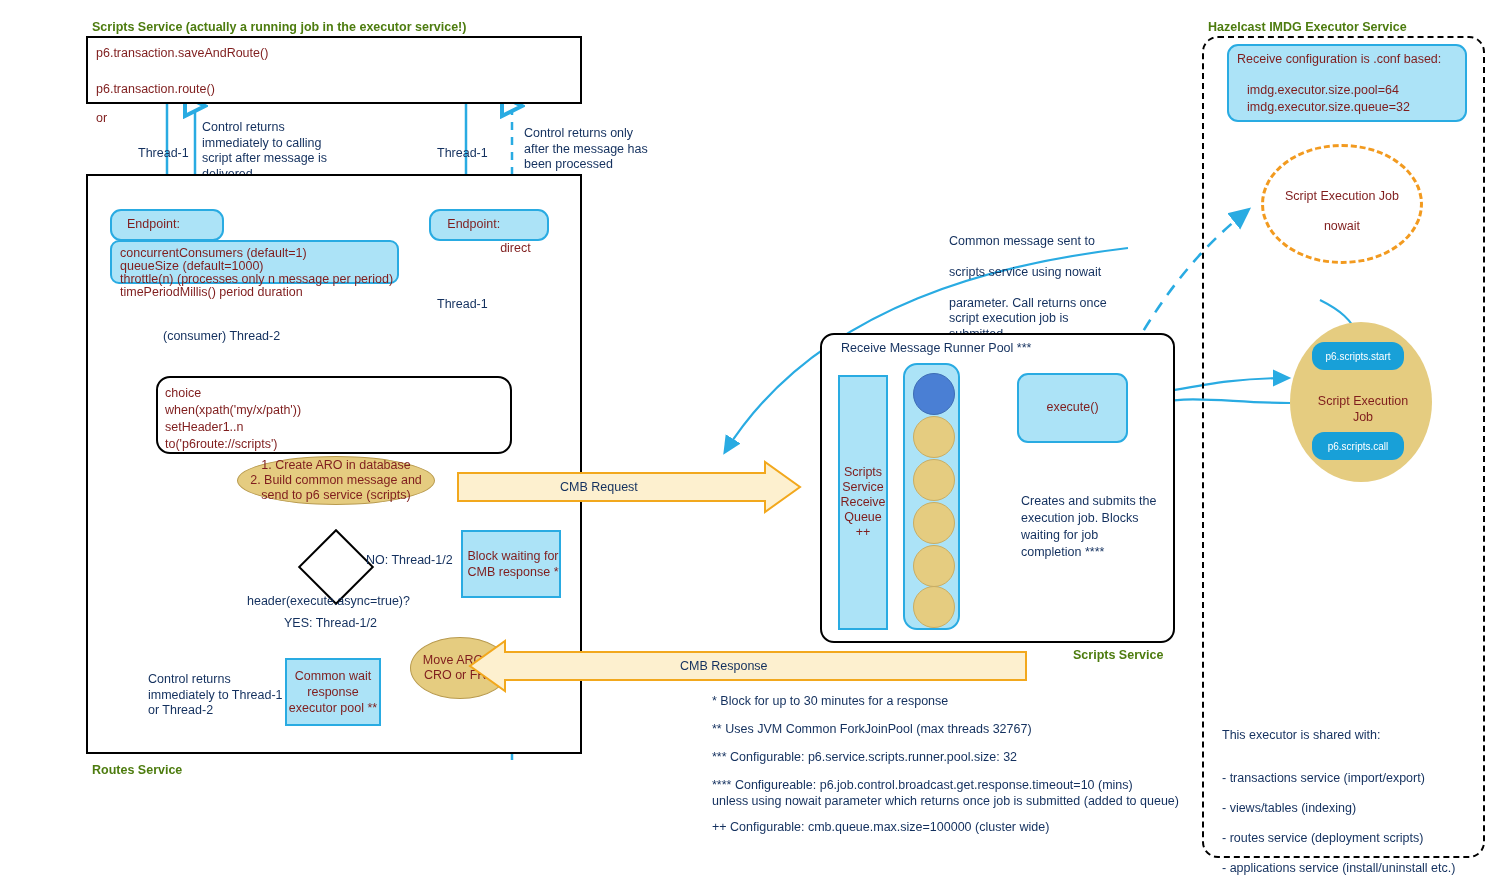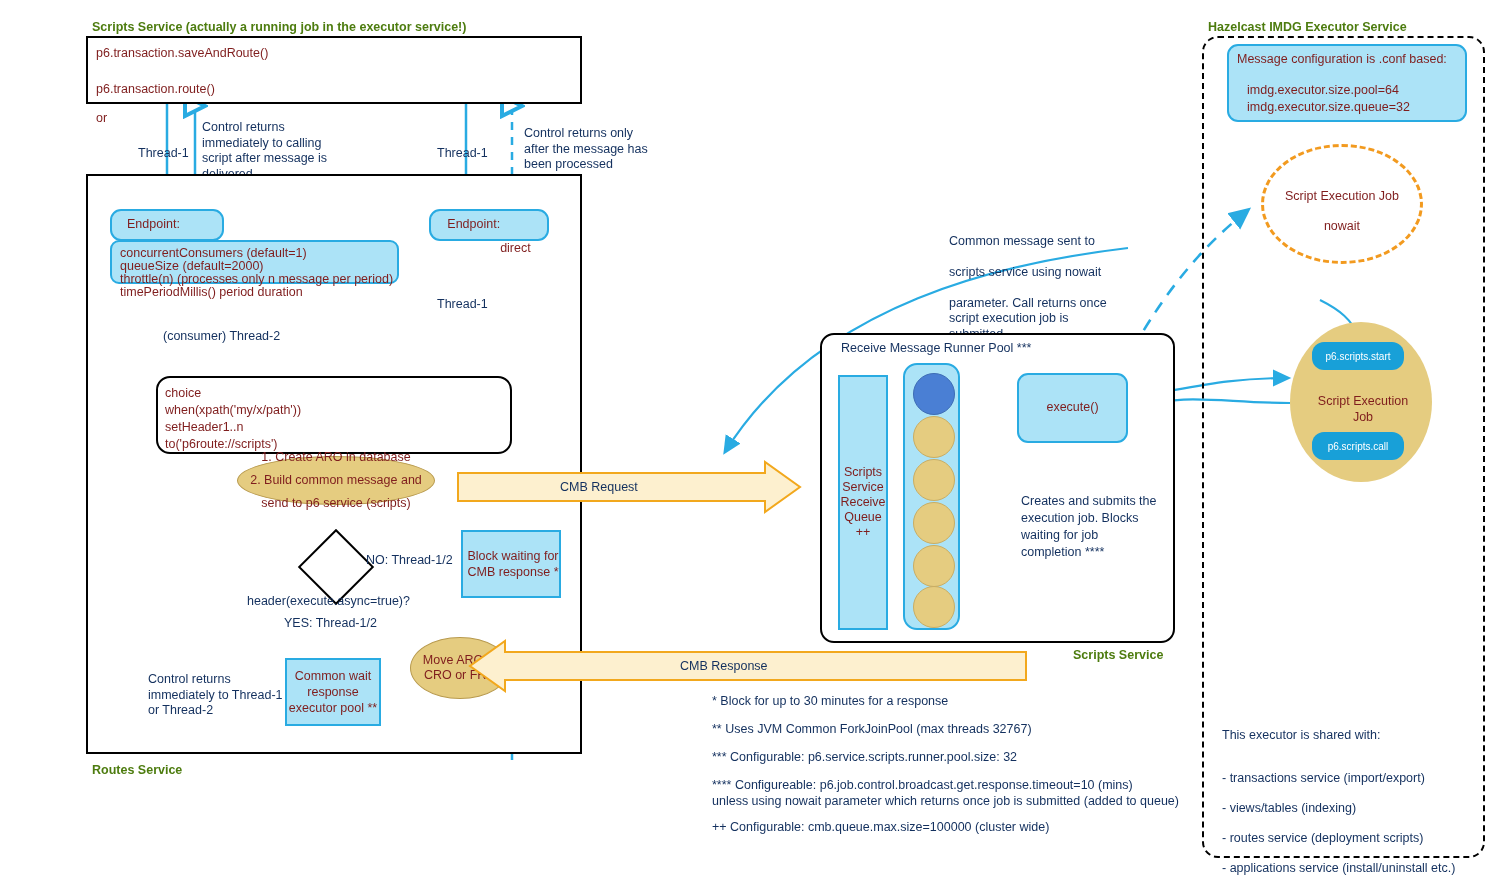--- a/index.html
+++ b/index.html
@@ -143,21 +143,21 @@
 <div class="abs blackbox" style="left:86px;top:174px;width:496px;height:580px;"></div>
 <div class="abs section-title" style="left:92px;top:763px;">Routes Service</div>
 
 <div class="abs cyanbox-round flexc" style="left:110px;top:209px;width:114px;height:32px;">
   <span class="txt txt-dark">Endpoint: </span>
     <span class="txt txt-dark b">seda</span>
 </div>
 
 <div class="abs cyanbox-round" style="left:110px;top:240px;width:289px;height:44px;border-radius:9px;">
   <div class="abs txt txt-dark" style="left:8px;top:4px;">concurrentConsumers (default=1)</div>
-  <div class="abs txt txt-dark" style="left:8px;top:17px;">queueSize (default=2000)</div>
+  <div class="abs txt txt-dark" style="left:8px;top:17px;">queueSize (default=1000)</div>
   <div class="abs txt txt-dark" style="left:8px;top:30px;white-space:nowrap;"><span>throttle(</span><span class="b">n</span><span>) (processes only </span><span class="b">n</span><span> message per period)</span></div>
   <div class="abs txt txt-dark" style="left:8px;top:43px;">timePeriodMillis() period duration</div>
 </div>
 
 <div class="abs txt" style="left:163px;top:329px;">(consumer) Thread-2</div>
 
 <div class="abs cyanbox-round flexc" style="left:429px;top:209px;width:120px;height:32px;">
   <span class="txt txt-dark">Endpoint:</span>
     <span class="txt txt-dark b">direct</span>
 </div>
@@ -165,21 +165,21 @@
 <div class="abs txt" style="left:437px;top:297px;">Thread-1</div>
 
 <div class="abs blackbox-round" style="left:156px;top:376px;width:356px;height:78px;">
   <div class="abs txt txt-dark" style="left:7px;top:7px;line-height:17px;">choice
     when(xpath('my/x/path'))
         setHeader1..n
         to('p6route://scripts')</div>
 </div>
 
 <div class="abs gold-ellipse flexc" style="left:237px;top:456px;width:198px;height:49px;">
-  <div class="txt txt-dark txt-c" style="line-height:23px;">1. Create ARO in database
+  <div class="txt txt-dark txt-c" style="line-height:15px;">1. Create ARO in database
 2. Build common message and
 send to p6 service (scripts)</div>
 </div>
 
 <div class="abs" style="left:309px;top:540px;width:54px;height:54px;
      border:2.5px solid #000;background:#fff;transform:rotate(45deg);"></div>
 <div class="abs txt" style="left:247px;top:594px;white-space:nowrap;"><span>header(</span><span class="b">execute.async=true</span><span>)?</span></div>
 
 <div class="abs txt" style="left:366px;top:553px;">NO: Thread-1/2</div>
 <div class="abs txt" style="left:284px;top:616px;">YES: Thread-1/2</div>
@@ -250,21 +250,21 @@
 <div class="abs txt" style="left:1021px;top:493px;width:180px;line-height:17px;">Creates and submits the
 execution job.  Blocks
 waiting for job
 completion ****</div>
 
 <div class="abs section-title" style="left:1208px;top:20px;">Hazelcast IMDG Executor Service</div>
 
 <div class="abs dashed-panel" style="left:1202px;top:36px;width:283px;height:822px;"></div>
 
 <div class="abs cyanbox-round" style="left:1227px;top:44px;width:240px;height:78px;">
-  <div class="abs txt txt-dark" style="left:8px;top:6px;">Message configuration is .conf based:</div>
+  <div class="abs txt txt-dark" style="left:8px;top:6px;">Receive configuration is .conf based:</div>
   <div class="abs txt txt-dark" style="left:18px;top:37px;white-space:nowrap;"><span>imdg.executor.size.pool=</span><span class="b">64</span></div>
   <div class="abs txt txt-dark" style="left:18px;top:54px;white-space:nowrap;"><span>imdg.executor.size.queue=</span><span class="b">32</span></div>
 </div>
 
 <div class="abs circle-dashed flexc" style="left:1261px;top:144px;width:162px;height:120px;">
   <div class="txt txt-dark txt-c" style="line-height:15px;">
     <span>Script Execution Job</span><br>
     <span class="b">nowait</span>
   </div>
 </div>

